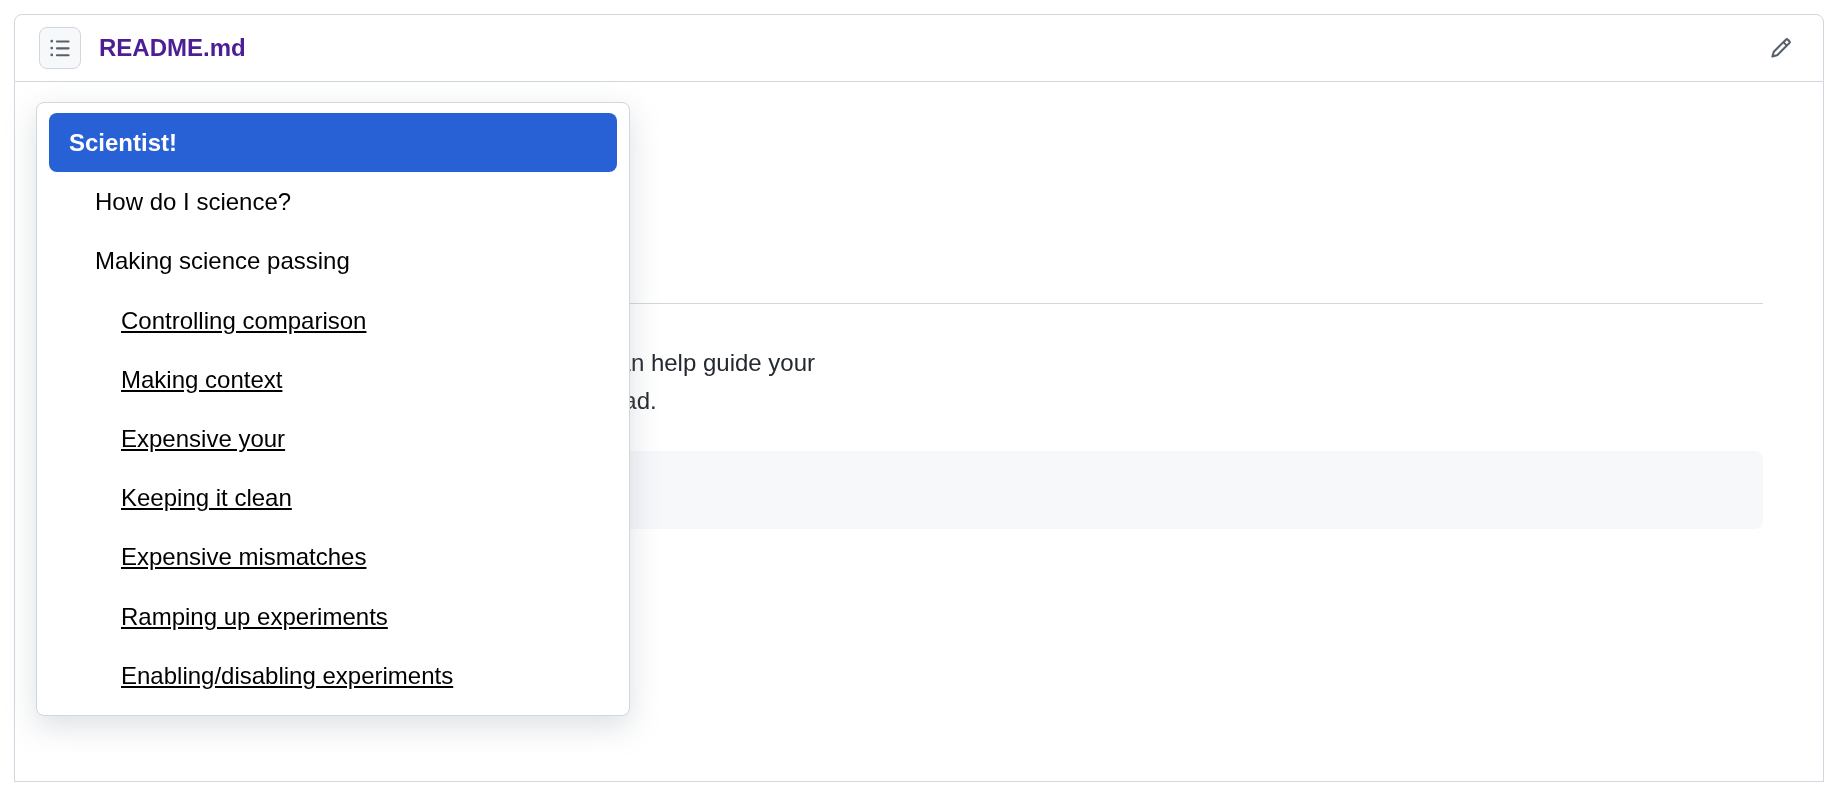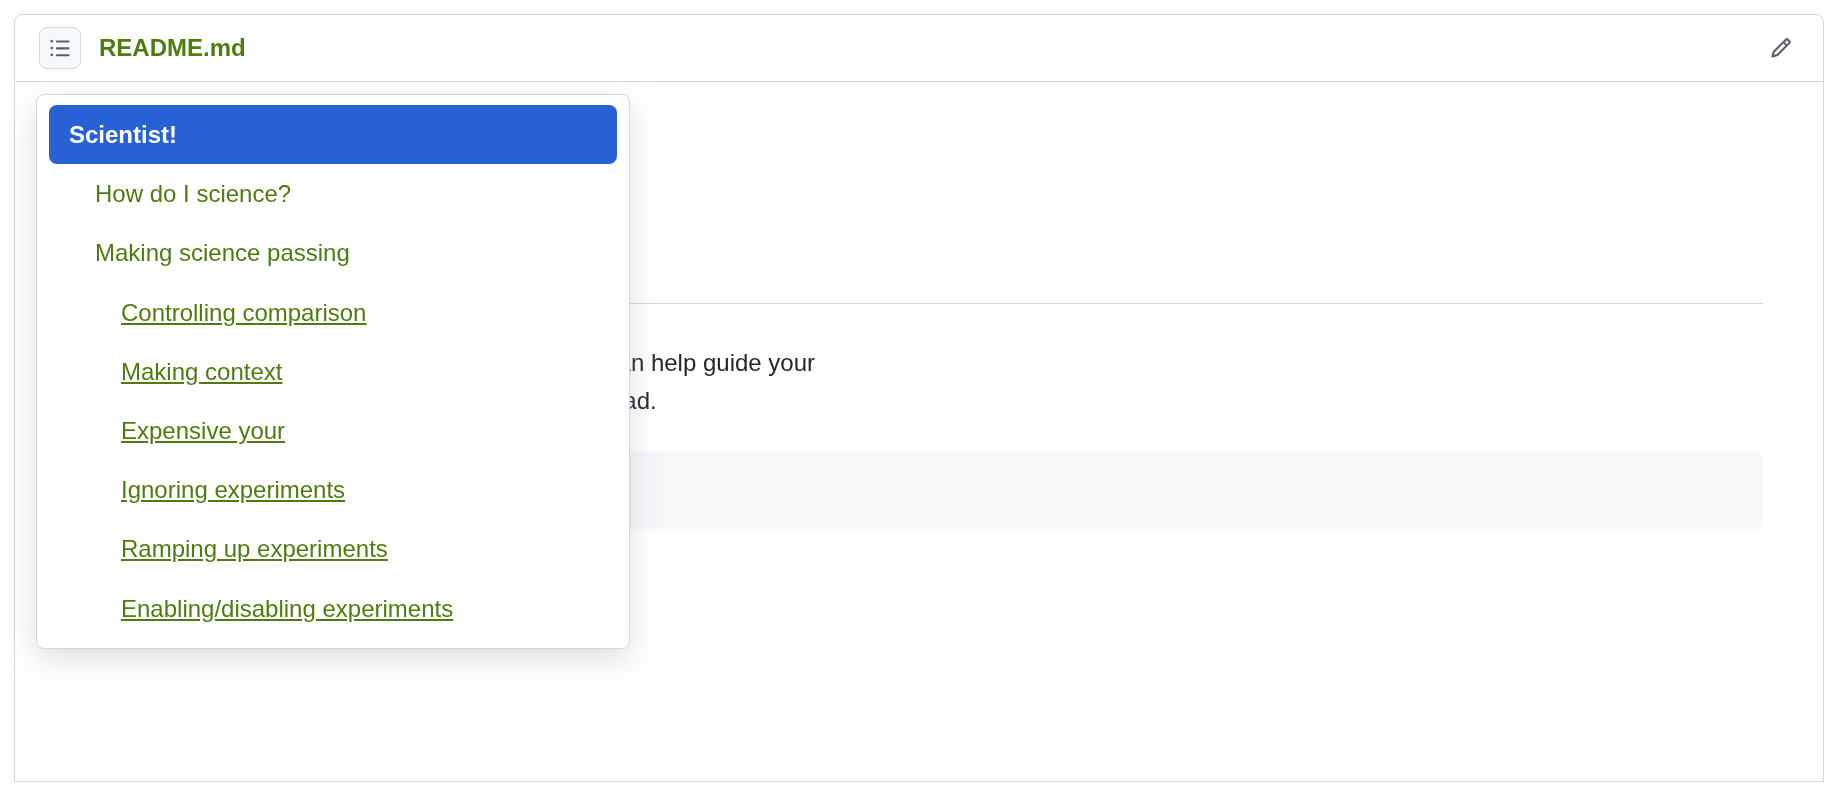--- a/index.html
+++ b/index.html
@@ -43,21 +43,21 @@
       border: 1px solid #d0d7de;
       border-radius: 8px;
       cursor: pointer;
     }
     .toc-button svg {
       fill: #57606a;
     }
     .filename {
       font-size: 24px;
       font-weight: 600;
-      color: #4d7c0f;
+      color: #4c1d95;
     }
     .edit-button {
       width: 36px;
       height: 36px;
       display: flex;
       align-items: center;
       justify-content: center;
       cursor: pointer;
     }
     .edit-button svg {
@@ -126,35 +126,35 @@
       line-height: 1.5;
       overflow: hidden;
       margin-top: 20px;
     }
     .code-kw { color: #cf222e; }
     .code-fn { color: #8250df; }
     .code-plain { color: #24292f; }
 
     .toc-dropdown {
       position: absolute;
-      top: 80px;
+      top: 88px;
       left: 36px;
       width: 594px;
       background: #ffffff;
       border: 1px solid #d0d7de;
       border-radius: 8px;
       box-shadow: 0 10px 30px rgba(140,149,159,0.3);
       padding: 10px 12px;
       z-index: 100;
     }
     .toc-item {
       display: block;
       padding: 14px 20px;
       font-size: 24px;
-      color: #4d7c0f;
+      color: #000000;
       border-radius: 8px;
       cursor: pointer;
       line-height: 1.3;
     }
     .toc-item.level-2 {
       padding-left: 46px;
     }
     .toc-item.level-3 {
       padding-left: 72px;
       text-decoration: underline;
@@ -211,18 +211,19 @@
     </div>
   </div>
 
   <div class="toc-dropdown" id="toc-mount">
       <a class="toc-item active">Scientist!</a>
       <a class="toc-item level-2">How do I science?</a>
       <a class="toc-item level-2">Making science passing</a>
       <a class="toc-item level-3">Controlling comparison</a>
       <a class="toc-item level-3">Making context</a>
       <a class="toc-item level-3">Expensive your</a>
-      <a class="toc-item level-3">Ignoring experiments</a>
+      <a class="toc-item level-3">Keeping it clean</a>
+      <a class="toc-item level-3">Expensive mismatches</a>
       <a class="toc-item level-3">Ramping up experiments</a>
       <a class="toc-item level-3">Enabling/disabling experiments</a>
     </div>
 
 </div>
 
 </body></html>

